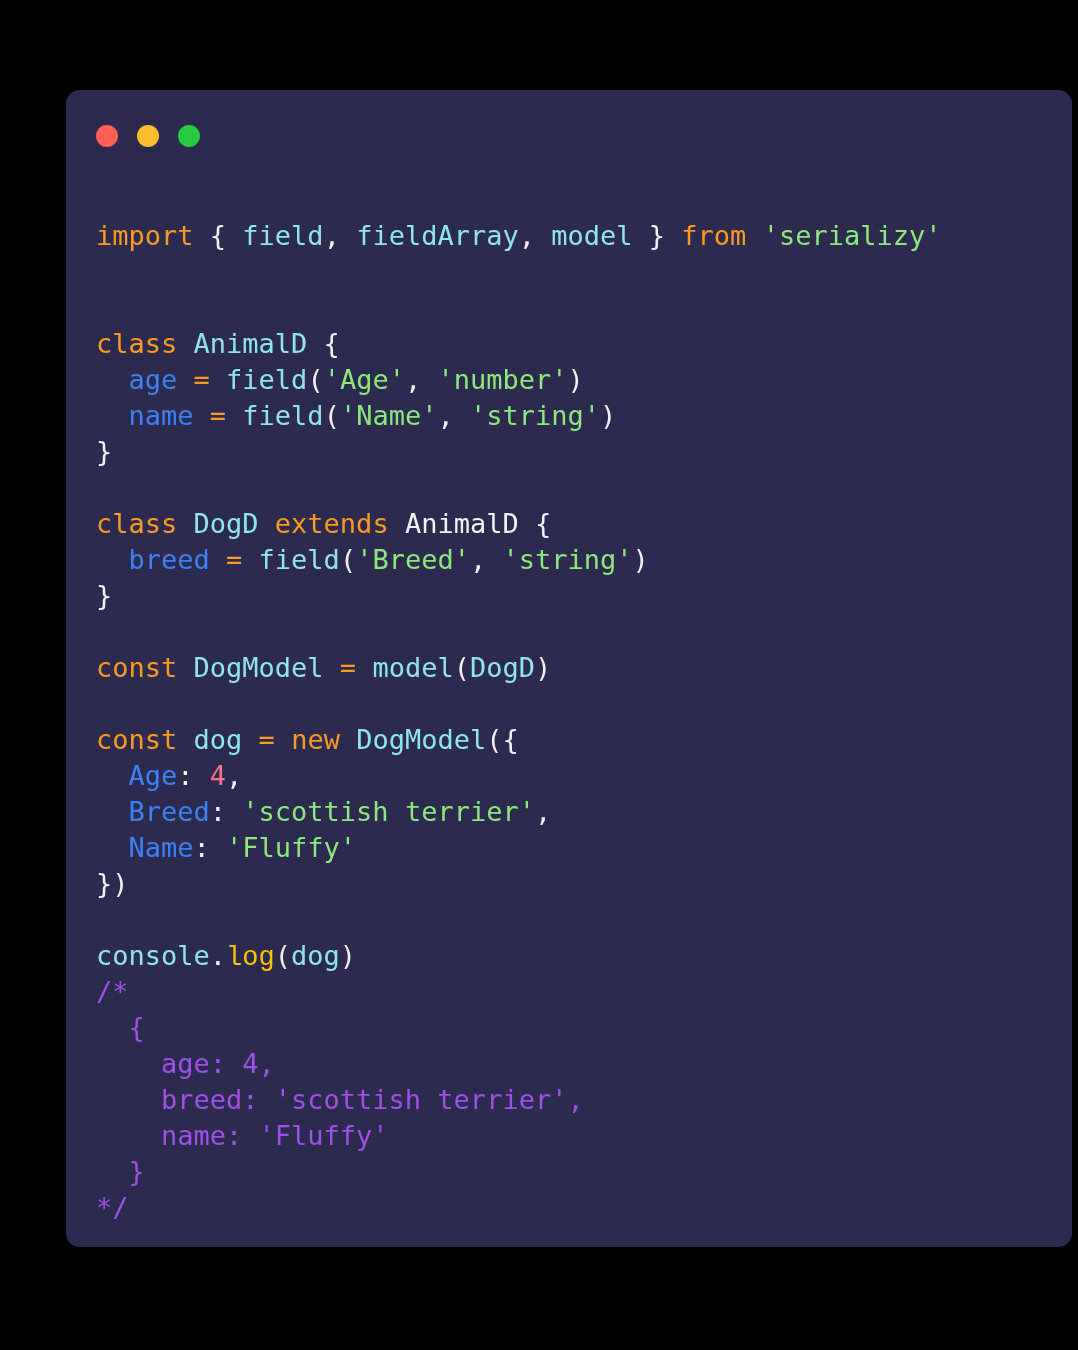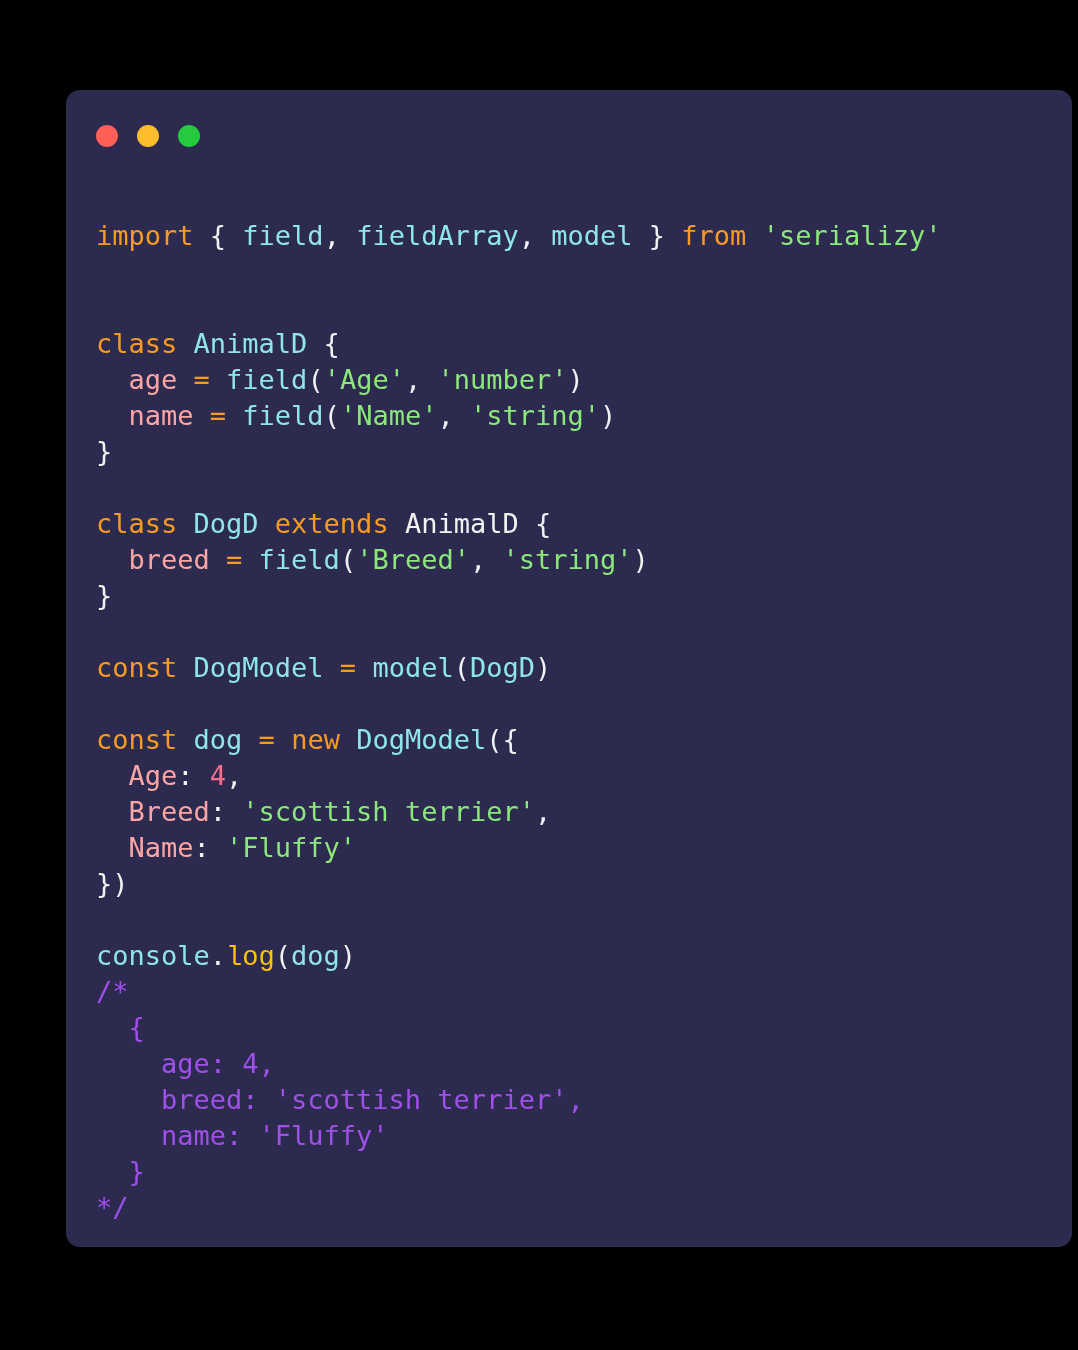--- a/index.html
+++ b/index.html
@@ -71,21 +71,21 @@
     height: 36px;
   }
 
   
   .tok-keyword   { color: #F99A21; }
   .tok-entity    { color: #8FE6E6; }
   .tok-ident     { color: #8FE6E6; }
   .tok-plain     { color: #F2F2F2; }
   .tok-punct     { color: #F2F2F2; }
   .tok-string    { color: #8CE87A; }
-  .tok-property  { color: #fca5a5; }
+  .tok-property  { color: #3b82f6; }
   .tok-number    { color: #F9708A; }
   .tok-operator  { color: #F99A21; }
   .tok-function  { color: #FFC400; font-family: Liberation Mono, monospace; }
   .tok-comment   { color: #A04FE8; }
 </style>
 </head>
 <body>
 
 <div id="stage">
 

